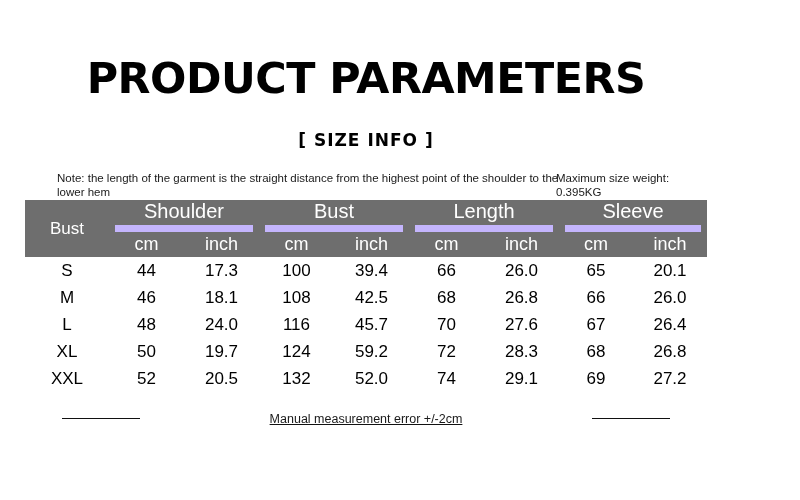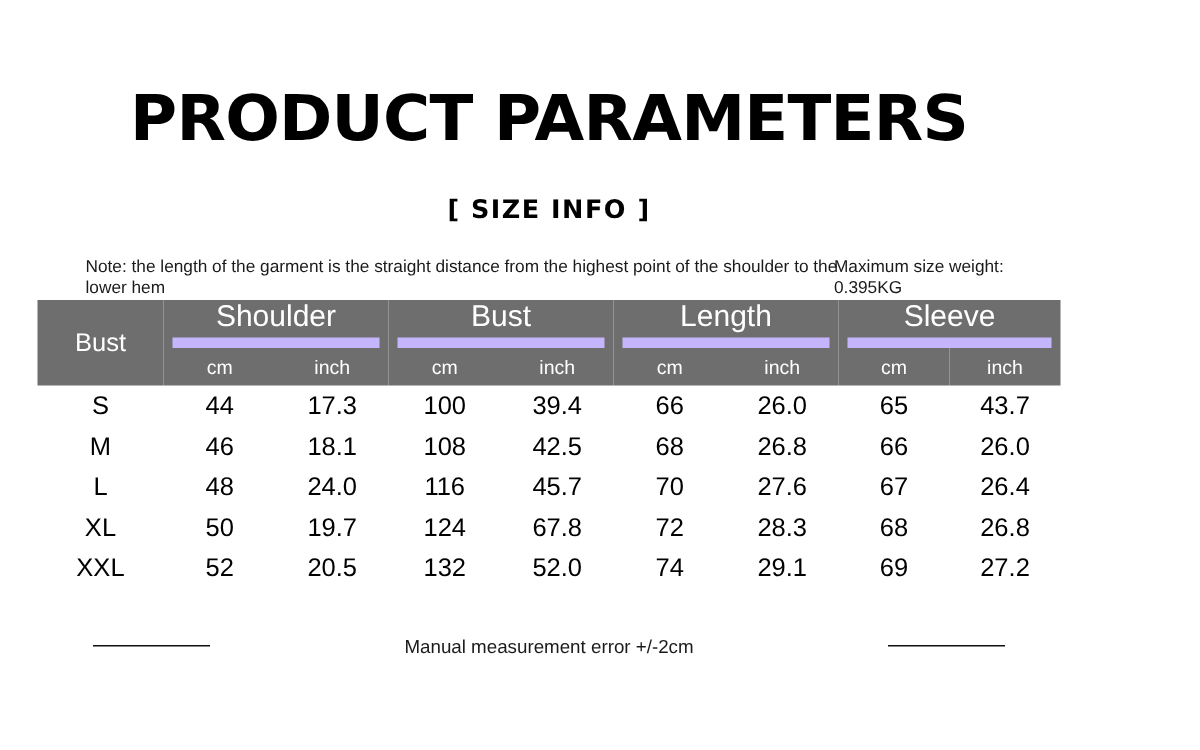--- a/index.html
+++ b/index.html
@@ -88,21 +88,21 @@
     font-family: "Liberation Sans", sans-serif;
   }
   .size-head {
     font-size: 17px;
     font-weight: 400;
     background: #6e6e6e;
     color: #ffffff;
     width: 84px;
   }
   .unit-head {
-    font-size: 13px;
+    font-size: 18px;
     font-weight: 400;
     height: 25px;
     background: #6e6e6e;
     color: #ffffff;
   }
   .grp-head .inner {
     display: block;
     border-bottom: 7px solid #c4b5fd;
     margin: 0 6px;
     padding-bottom: 2px;
@@ -114,22 +114,23 @@
     border-bottom: 1px solid #1a1a1a;
   }
   tbody tr:first-child td {
     border-top: 0;
   }
   tbody tr td.size-cell {
     font-size: 17px;
   }
   .footer {
     position: relative;
-    margin-top: 24px;
+    margin-top: 12px;
     height: 30px;
+    text-decoration: underline;
   }
   .footer-note {
     text-align: center;
     font-size: 12.5px;
     color: #1a1a1a;
     padding-top: 8px;
   }
   .rule {
     position: absolute;
     top: 14px;
@@ -195,21 +196,21 @@
     <tbody>
       <tr>
         <td class="size-cell">S</td>
         <td>44</td>
         <td>17.3</td>
         <td>100</td>
         <td>39.4</td>
         <td>66</td>
         <td>26.0</td>
         <td>65</td>
-        <td>43.7</td>
+        <td>20.1</td>
       </tr>
       <tr>
         <td class="size-cell">M</td>
         <td>46</td>
         <td>18.1</td>
         <td>108</td>
         <td>42.5</td>
         <td>68</td>
         <td>26.8</td>
         <td>66</td>
@@ -224,21 +225,21 @@
         <td>70</td>
         <td>27.6</td>
         <td>67</td>
         <td>26.4</td>
       </tr>
       <tr>
         <td class="size-cell">XL</td>
         <td>50</td>
         <td>19.7</td>
         <td>124</td>
-        <td>67.8</td>
+        <td>59.2</td>
         <td>72</td>
         <td>28.3</td>
         <td>68</td>
         <td>26.8</td>
       </tr>
       <tr>
         <td class="size-cell">XXL</td>
         <td>52</td>
         <td>20.5</td>
         <td>132</td>

